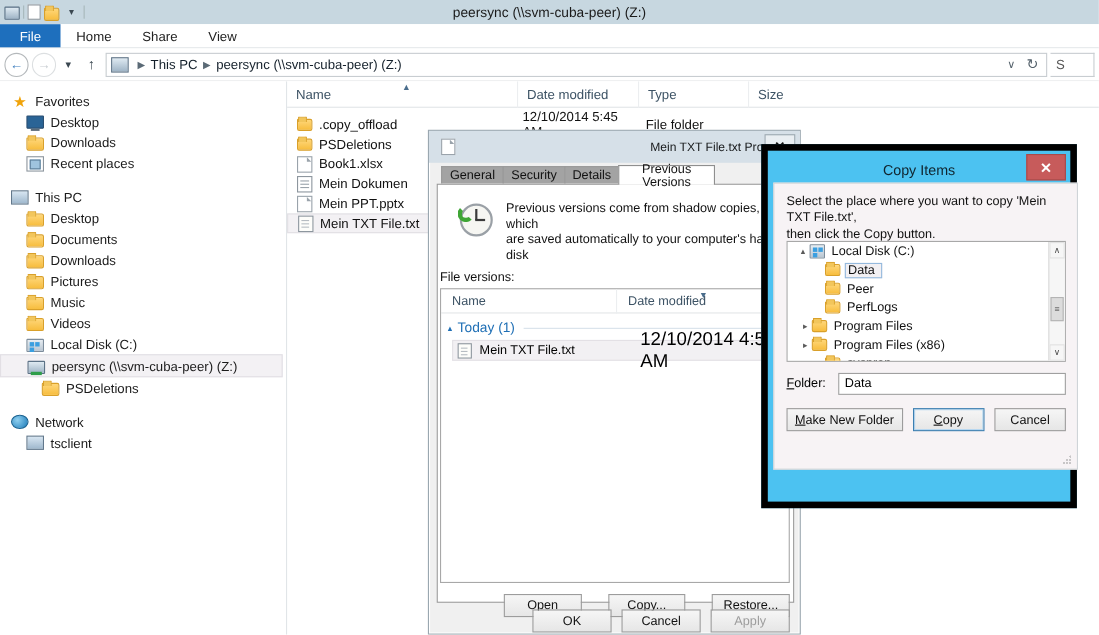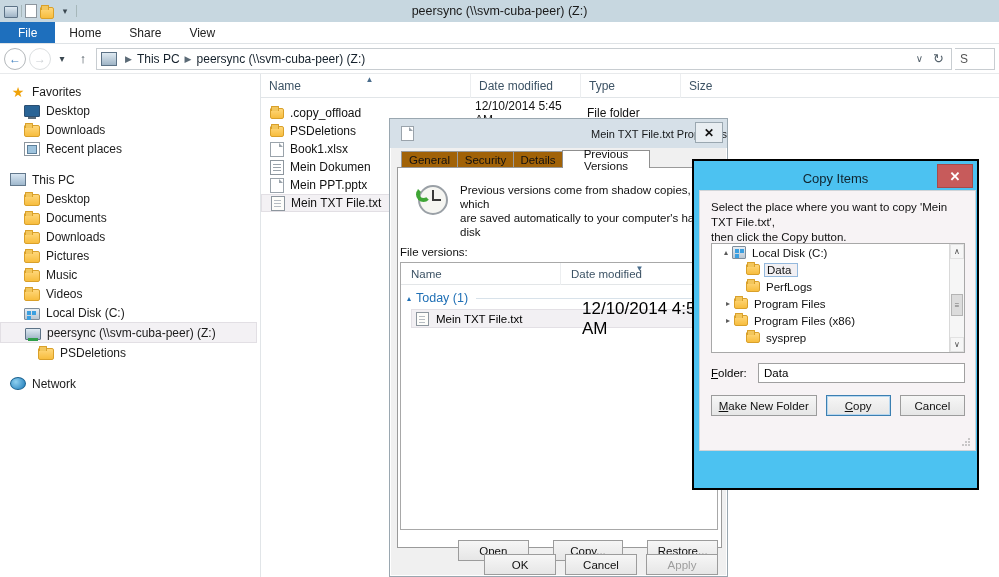--- a/index.html
+++ b/index.html
@@ -129,21 +129,21 @@
   }
   .props-close {
     position:absolute; right:4px; top:3px; width:28px; height:21px; border:1px solid #9aa7b0;
     background:#e9eef2; display:flex; align-items:center; justify-content:center;
     font-size:12px; font-weight:bold; color:#111;
   }
 
   .props-body { position:absolute; left:7px; top:31px; width:325px; height:421px; }
   .tabstrip { position:relative; height:17px; margin-left:4px; }
   .tab {
-    position:absolute; top:1px; height:16px; border:1px solid #9a9a9a; background:#a16207;
+    position:absolute; top:1px; height:16px; border:1px solid #9a9a9a; background:#a3a3a3;
     display:flex; align-items:center; justify-content:center; font-size:11.5px; color:#111;
     border-bottom:none;
   }
   .tab.active { top:0; height:18px; background:#fff; border-color:#8f8f8f; z-index:3; font-size:11.5px;text-align:center; }
   .tabpanel {
     position:absolute; left:0; top:17px; width:325px; height:381px; background:#fff;
     border:1px solid #9a9a9a;
   }
   .pv-head { display:flex; padding:13px 12px 0 12px; }
   .clock-ico { width:34px; height:34px; flex:0 0 34px; position:relative; margin:2px 10px 0 6px; }
@@ -177,22 +177,22 @@
   .wbtn {
     height:21px; border:1px solid #9c9c9c; background:linear-gradient(#f6f6f6,#e6e6e6);
     display:flex; align-items:center; justify-content:center; font-size:11.5px; color:#111;
   }
   .wbtn.dis { color:#9d9d9d; }
   .wbtn.focus { border:1px solid #3c7fb1; box-shadow:0 0 0 1px #b7d7f0 inset; }
   .props-footer { position:absolute; left:0; top:404px; width:325px; display:flex; justify-content:flex-end; gap:9px; padding-right:4px; }
 
   
   .dlg-copy {
-    position:absolute; left:692px; top:159px; width:287px; height:331px;
-    background:#4cc2f1; border:2px solid #000000; padding:5px;
+    position:absolute; left:692px; top:131px; width:287px; height:331px;
+    background:#4cc2f1; border:6px solid #000000; padding:5px;
   }
   .copy-title { height:24px; position:relative; display:flex; align-items:center; justify-content:center; }
   .copy-title .ctxt { font-size:13px; color:#10242e; }
   .copy-close {
     position:absolute; right:-1px; top:-2px; width:36px; height:24px; background:#c75b5b;
     border:1px solid #a74a4a; display:flex; align-items:center; justify-content:center;
     color:#fff; font-weight:bold; font-size:13px;
   }
   .copy-body {
     position:absolute; left:5px; top:29px; width:277px; height:261px; background:#f7f3f5;
@@ -327,20 +327,24 @@
       </div>
       <div class="np-row ind2">
         <span class="np-ico ic-folder" style="height:12px;margin-top:2px;"></span>
         <span>PSDeletions</span>
       </div>
       <div class="np-spacer"></div>
       <div class="np-row">
         <span class="np-ico ic-net" style="height:13px;width:13px;"></span>
         <span>Network</span>
       </div>
+      <div class="np-row ind1">
+        <span class="np-ico ic-pc" style="height:13px;"></span>
+        <span>tsclient</span>
+      </div>
     </div>
 
     <div class="listpane">
       <div class="lp-head">
         <div class="lp-col" style="width:210px;">
           <span class="sortarrow">▲</span>
           <span>Name</span>
         </div>
         <div class="lp-col" style="width:110px;">
           <span>Date modified</span>
@@ -486,20 +490,25 @@
           <span class="lbl">Local Disk (C:)</span>
         </div>
         <div class="tr-row sel" style="padding-left:22px;">
           <span class="tri"></span>
           <span class="tico ic-folder" style="height:11px;"></span>
           <span class="lbl">Data</span>
         </div>
         <div class="tr-row" style="padding-left:22px;">
           <span class="tri"></span>
           <span class="tico ic-folder" style="height:11px;"></span>
+          <span class="lbl">Peer</span>
+        </div>
+        <div class="tr-row" style="padding-left:22px;">
+          <span class="tri"></span>
+          <span class="tico ic-folder" style="height:11px;"></span>
           <span class="lbl">PerfLogs</span>
         </div>
         <div class="tr-row" style="padding-left:10px;">
           <span class="tri">▸</span>
           <span class="tico ic-folder" style="height:11px;"></span>
           <span class="lbl">Program Files</span>
         </div>
         <div class="tr-row" style="padding-left:10px;">
           <span class="tri">▸</span>
           <span class="tico ic-folder" style="height:11px;"></span>

